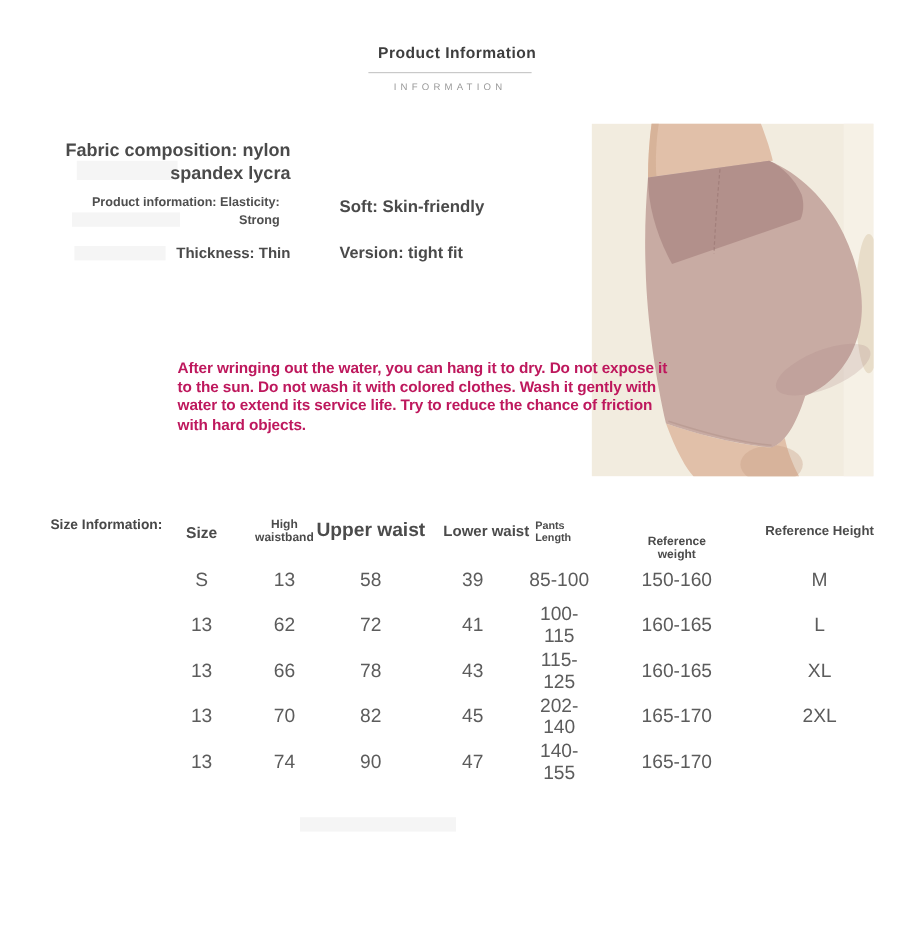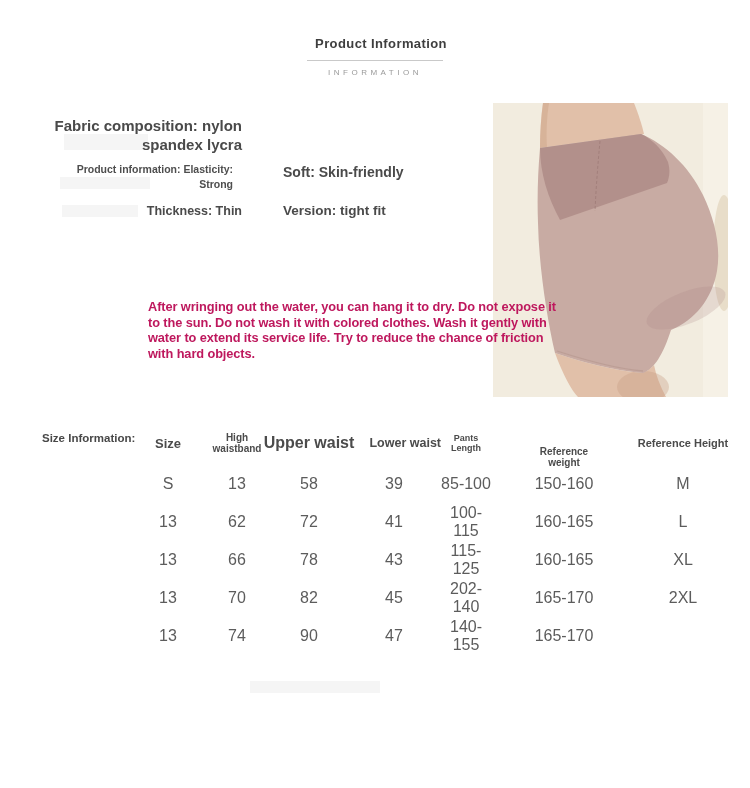--- a/index.html
+++ b/index.html
@@ -43,21 +43,21 @@
   .size-label { left: 42px; top: 431px; font-size: 11.5px; font-weight: bold; line-height: 1.35; color: #484848; }
   .size-table { left: 133px; top: 421px; display: grid; grid-template-columns: 70px 68px 76px 94px 50px 146px 92px; }
   .th, .td { display: flex; align-items: center; justify-content: center; text-align: center; }
   .th { height: 44px; font-weight: bold; color: #4b4b4b; }
   .td { height: 38px; font-size: 16px; color: #5c5c5c; }
   .th .lim { display: inline-block; }
   .h0 { font-size: 13px; }
   .h1 { font-size: 10px; } .h1 .lim { width: 54px; text-align: center; }
   .h2 { font-size: 16px; white-space: nowrap; }
   .h3 { font-size: 12.5px; white-space: nowrap; justify-content: flex-end; }
-  .h4 { font-size: 9px; } .h4 .lim { width: 40px; text-align: center; }
+  .h4 { font-size: 9px; } .h4 .lim { width: 40px; text-align: left; }
   .h5 { font-size: 10px; } .h5 .lim { width: 60px; text-align: center; margin-top: 28px; }
   .h6 { font-size: 11px; white-space: nowrap; }
 
   
   .reminder { left: 60px; top: 663px; width: 560px; font-size: 13.3px; font-weight: bold; line-height: 1.35; color: #4a4a4a; z-index: 2; }
 </style>
 </head>
 <body>
 
 <div class="page">

